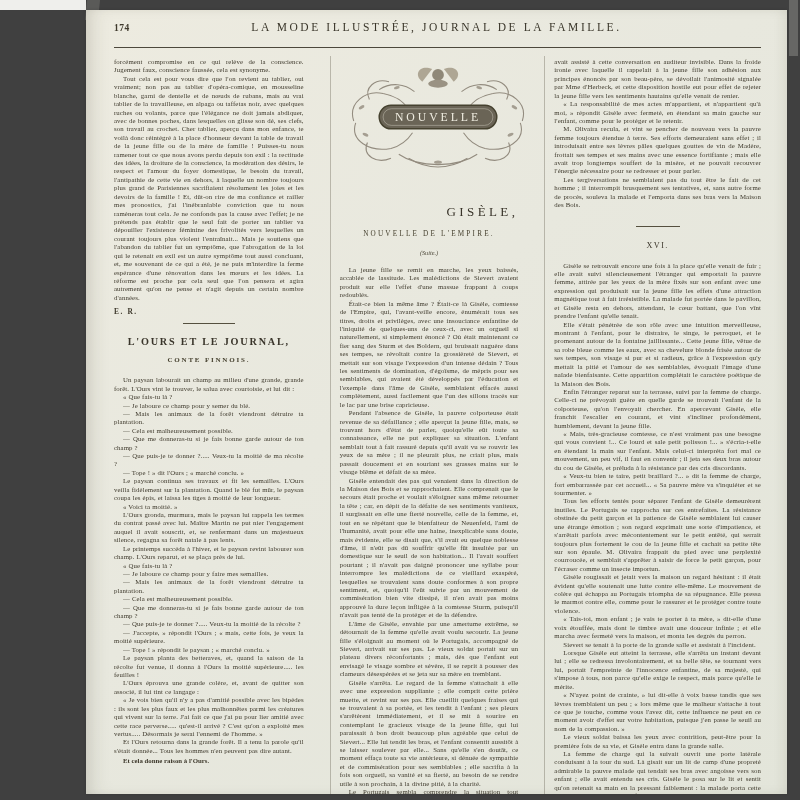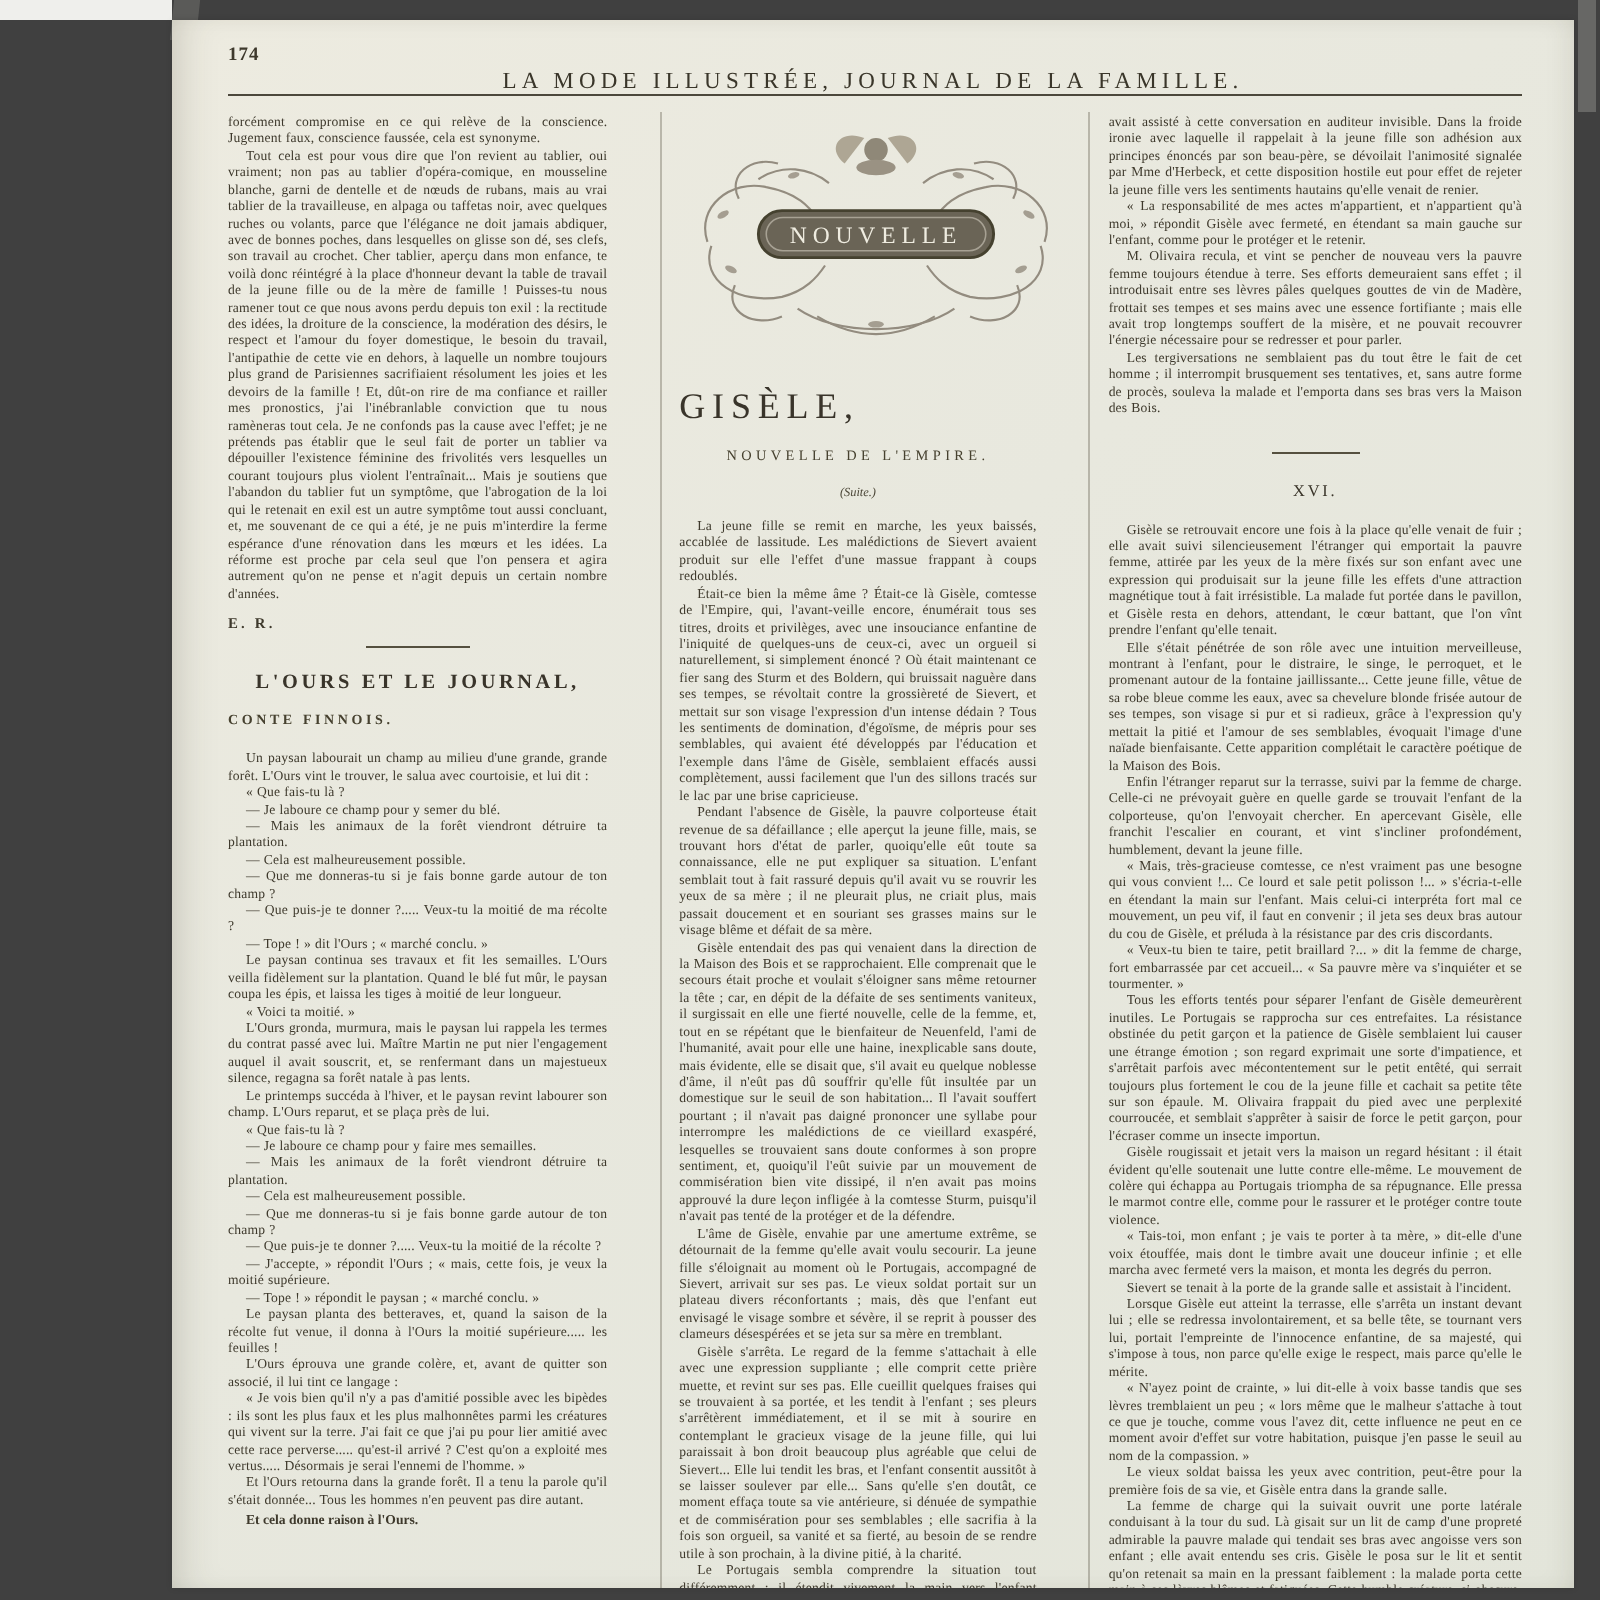--- a/index.html
+++ b/index.html
@@ -20,46 +20,46 @@
     position:absolute; left:86px; top:10px; right:13px; bottom:6px;
     background:linear-gradient(135deg,#edebe0 0%, #e8e8de 45%, #e3e5da 100%);
     box-shadow:inset 14px 0 22px -14px rgba(60,55,40,.25),
                inset -8px 0 16px -10px rgba(60,55,40,.18),
                0 0 3px rgba(0,0,0,.15);
     color:#3e392c;
   }
   .masthead { position:relative; height:34px; }
   .page-number { position:absolute; left:28px; top:13px; font-size:9.5px; font-weight:bold; letter-spacing:.5px; }
   .journal-title {
-    position:absolute; left:0; right:0; top:11px; margin:14px; text-align:center;
+    position:absolute; left:0; right:0; top:11px; margin:0; text-align:center;
     font-size:11.5px; font-weight:400; letter-spacing:2.6px; color:#3a362a;
   }
   .masthead-rule { margin:3px 26px 0 28px; border-bottom:1.6px solid #4c483c; }
 
   .columns { display:flex; padding:8px 26px 0 28px; height:746px; }
   .col { width:33.333%; padding:2px 26px 0 9px; overflow:hidden; }
   .col-first { padding-left:0; }
   .col-middle { border-left:1px solid rgba(80,75,60,.32); border-right:1px solid rgba(80,75,60,.32); }
   .col-last { padding-right:0; }
 
   .para { margin:0; font-size:6.8px; line-height:1.24; text-align:justify;
     text-indent:9px; letter-spacing:.1px; word-spacing:.2px; }
   .cont .para:first-child { text-indent:0; }
 
   .signature { text-align:left; margin:5px 14px 4px 0; font-size:7.4px; font-weight:bold; letter-spacing:1.6px; }
   .short-rule { width:52px; border-top:1.1px solid #55503f; margin:7px auto 6px auto; }
 
   .story-title { margin:12px 0 9px 0; text-align:center; font-size:10.2px;
     font-weight:bold; letter-spacing:1.8px; color:#39342a; }
-  .story-subtitle { margin:0 0 12px 0; text-align:left; font-size:7px;
+  .story-subtitle { margin:0 0 12px 0; text-align:center; font-size:7px;
     font-weight:bold; letter-spacing:1.8px; color:#46412f; }
   .moral { margin:2px 0 0 0; font-size:6.8px; line-height:1.24; text-indent:9px; font-weight:bold; }
 
   .banner { position:relative; width:196px; margin:2px auto 0 auto; }
-  .gisele-title { margin:8px 0 10px 0; text-align:left; font-size:18px;
+  .gisele-title { margin:20px 0 10px 0; text-align:right; font-size:13px;
     font-weight:400; letter-spacing:3.4px; color:#39342a; }
   .gisele-subtitle { margin:0 0 11px 0; text-align:center; font-size:7.2px;
     font-weight:400; letter-spacing:2.2px; color:#46412f; }
   .suite-note { margin:0 0 10px 0; text-align:center; font-size:6.2px; font-style:italic; color:#4a4536; }
 
   .section-number { margin:14px 0 12px 0; text-align:center; font-size:8.2px;
     font-weight:400; letter-spacing:1.4px; color:#3a352a; }
   .sec-rule { width:44px; border-top:1px solid #55503f; margin:16px auto 0 auto; }
 </style>
 </head>

